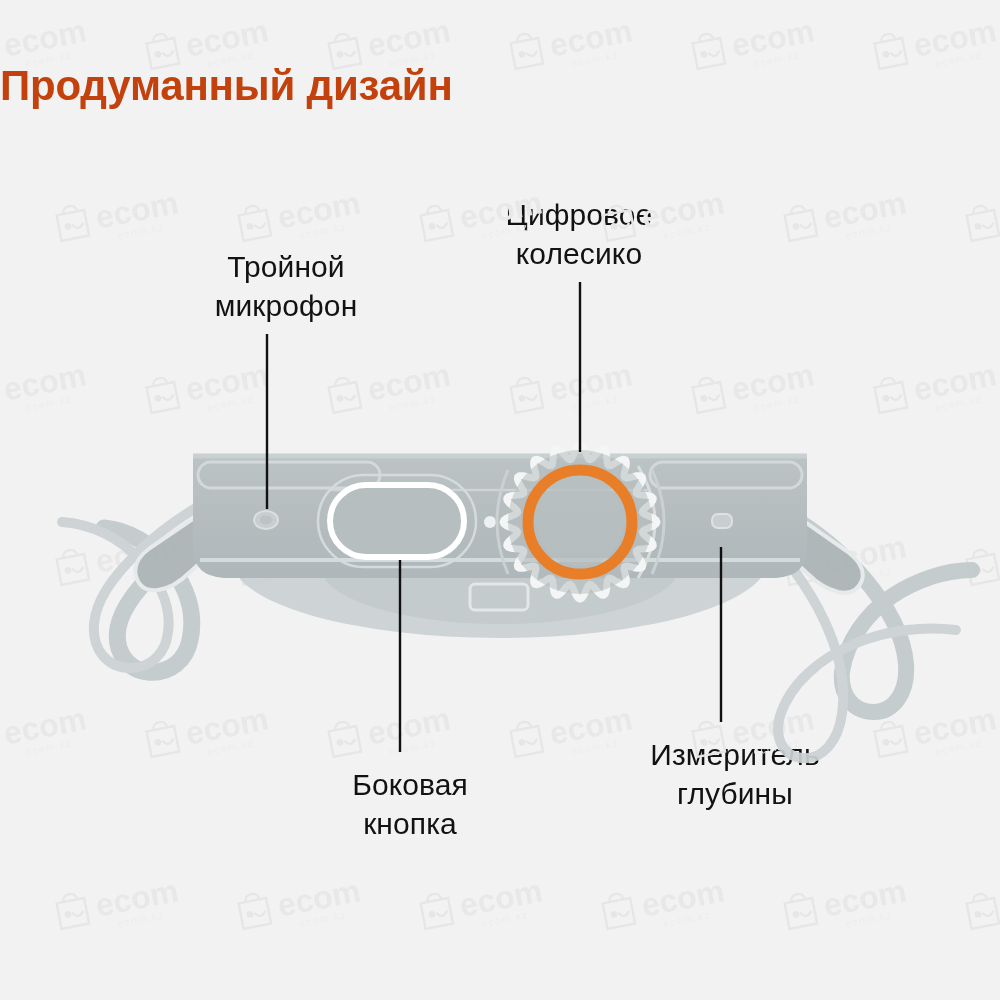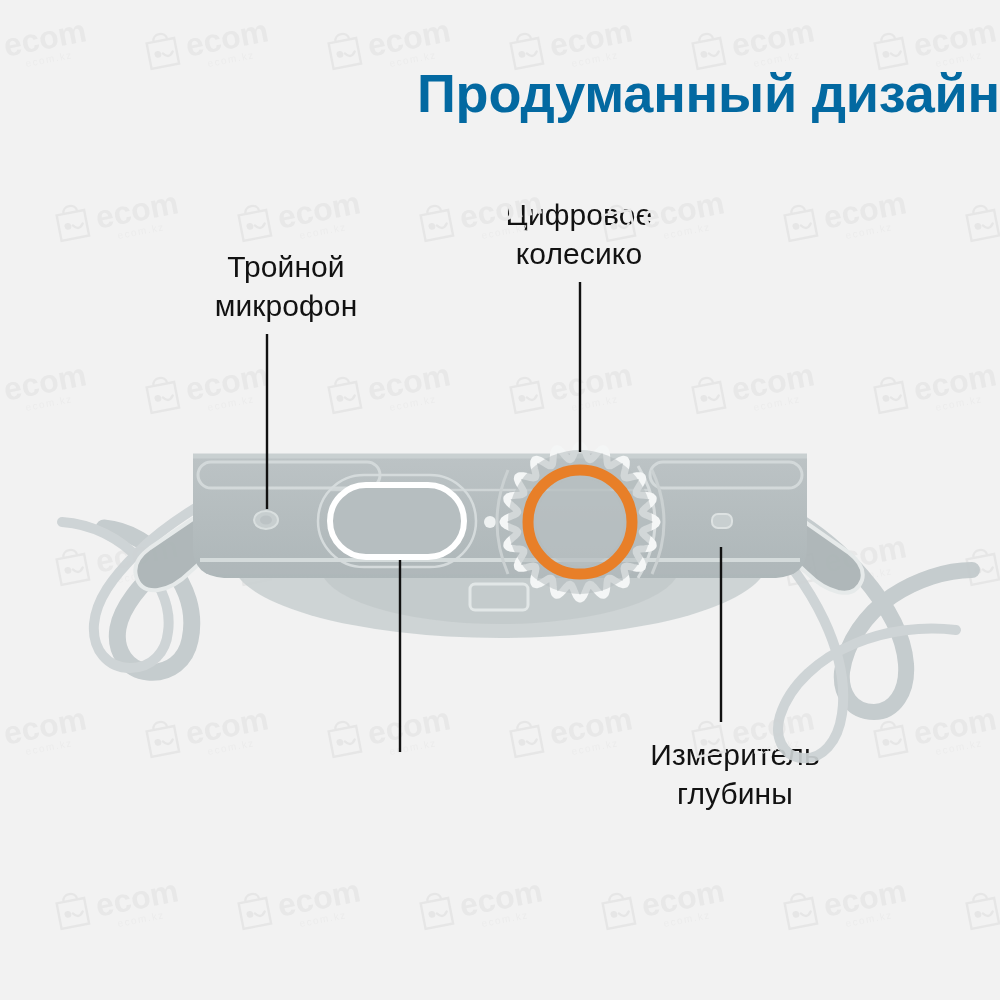--- a/index.html
+++ b/index.html
@@ -55,25 +55,25 @@
     font-weight: 400;
     text-align: center;
     white-space: pre-line;
     letter-spacing: 0.1px;
   }
   #page-title {
     position: absolute;
     left: 0;
     top: 62px;
     width: 1000px;
-    text-align: right;
+    text-align: left;
     font-family: "Liberation Sans", sans-serif;
-    font-size: 54px;
+    font-size: 42px;
     font-weight: bold;
-    color: #0369a1;
+    color: #c2410c;
     letter-spacing: -0.2px;
     z-index: 4;
   }
 </style>
 </head>
 <body>
 
 <div id="stage">
 
   <svg id="watermark-layer" viewBox="0 0 1000 1000" xmlns="http://www.w3.org/2000/svg">
@@ -293,17 +293,19 @@
         <line x1="721" y1="547" x2="721" y2="722"></line>
       </g>
   </svg>
 
   <div class="callout-label" style="left:176px; top:247px; width:220px;">Тройной
 микрофон</div>
 
   <div class="callout-label" style="left:468px; top:195px; width:222px;">Цифровое
 колесико</div>
 
+  <div class="callout-label" style="left:310px; top:765px; width:200px;">Боковая
+кнопка</div>
 
   <div class="callout-label" style="left:610px; top:735px; width:250px;">Измеритель
 глубины</div>
 
 </div>
 
 </body></html>

